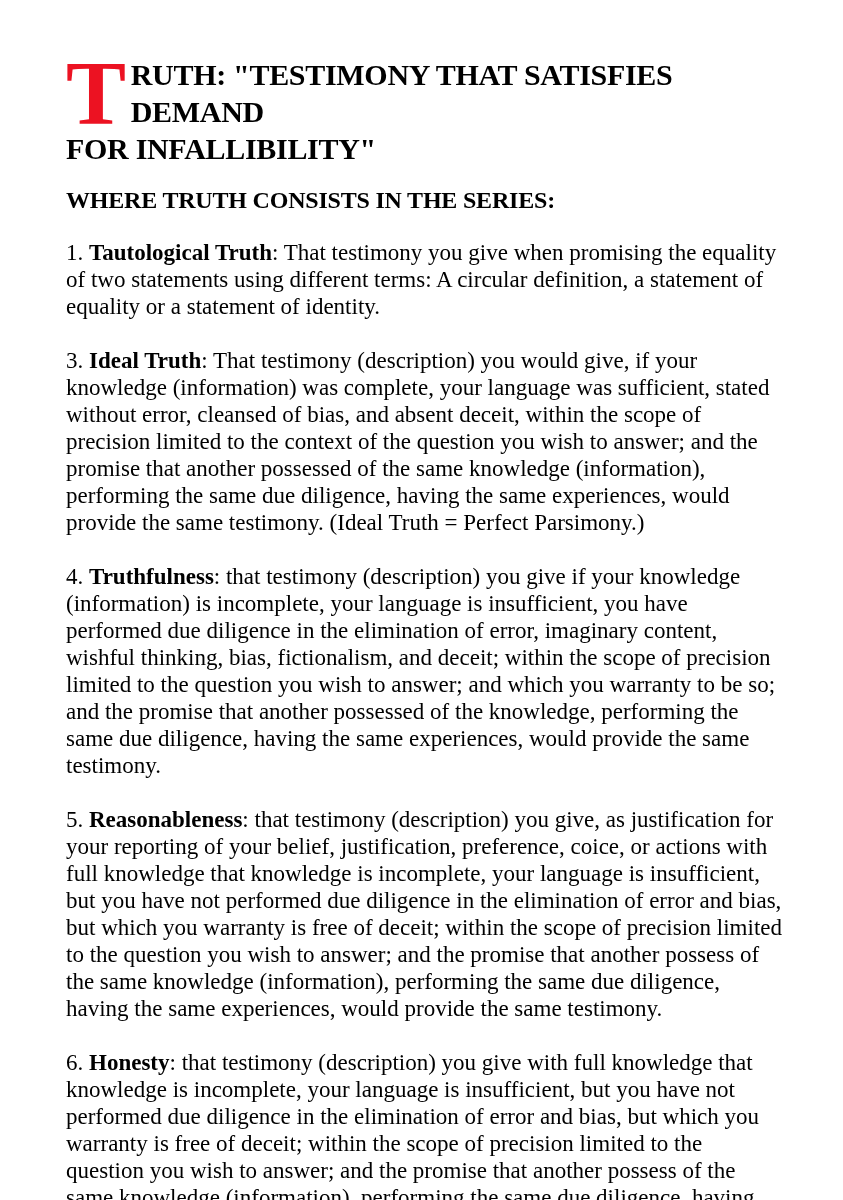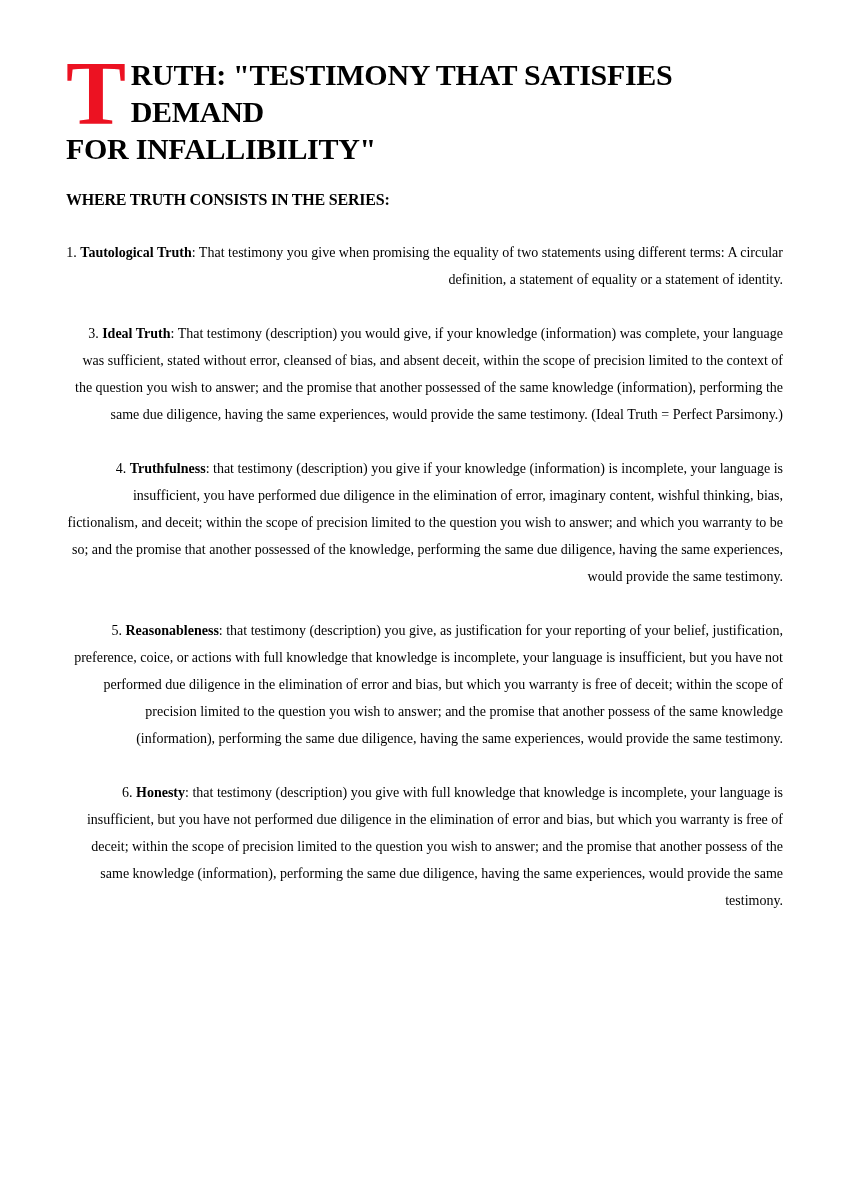--- a/index.html
+++ b/index.html
@@ -30,31 +30,30 @@
     float: left;
     color: #ec1222;
     font-size: 90px;
     line-height: 60px;
     padding: 8px 5px 0 0;
     font-weight: 700;
   }
   .subheading {
     clear: both;
     margin: 0 0 28px 0;
-    font-size: 16px;
+    font-size: 24px;
     line-height: 22px;
     font-weight: 700;
     letter-spacing: -0.2px;
   }
   .section {
     margin: 0 0 27px 0;
-    font-size: 14px;
+    font-size: 23px;
     line-height: 27px;
     max-width: 717px;
-    text-align: right;
   }
   .term { font-weight: 700; }
 </style>
 </head>
 <body>
 
 <div class="page">
 
   <h1 class="title">
     <span class="dropcap">T</span>

